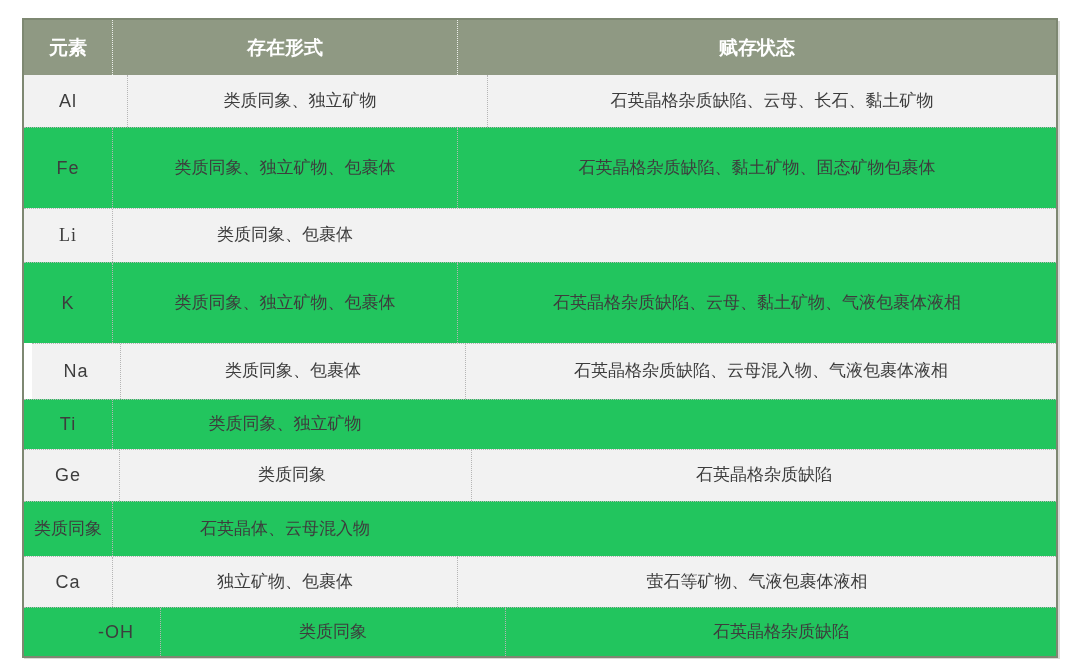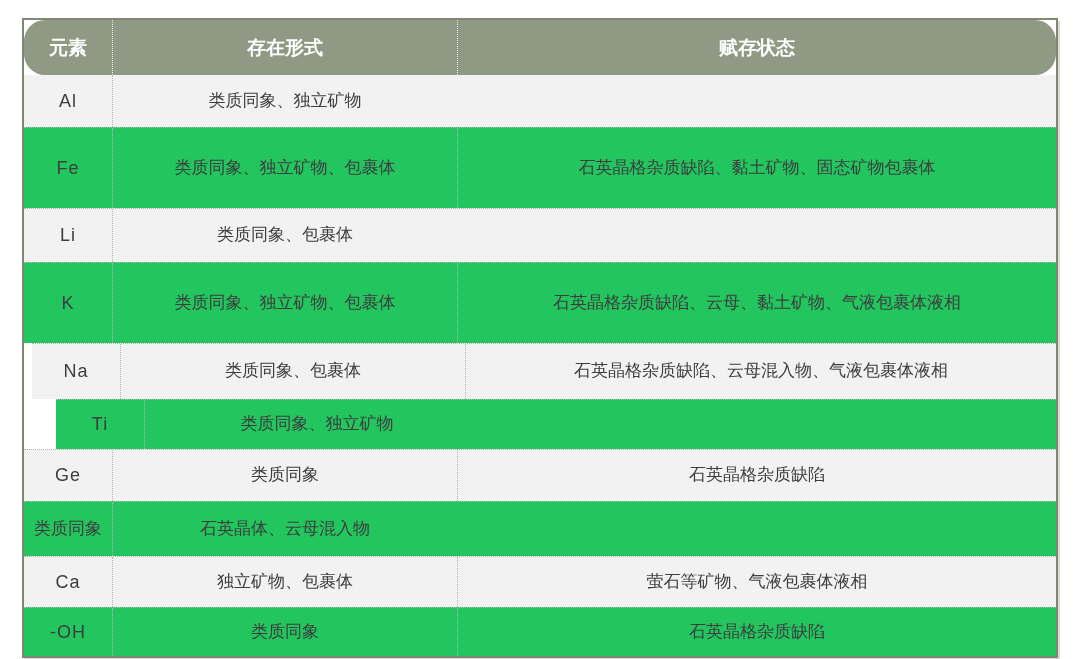--- a/index.html
+++ b/index.html
@@ -34,21 +34,20 @@
     padding: 4px 10px;
     box-sizing: border-box;
     line-height: 1.45;
   }
   .header-row {
     background: var(--header-bg, #8f9983);
     color: var(--header-text, #ffffff);
     font-weight: bold;
     font-size: 19px;
     min-height: 55px;
-    border-radius: 21px;
   }
   .header-row .cell + .cell {
     border-left: 1px dotted rgba(255, 255, 255, 0.85);
   }
   .body-row {
     font-size: 17px;
     color: var(--body-text, #3d3d3d);
     background: #22c55e;
   }
   .body-row.alt {
@@ -68,60 +67,61 @@
 </head>
 <body>
 
 <div class="table-wrap">
   <div class="row header-row">
     <div class="cell">元素</div>
     <div class="cell">存在形式</div>
     <div class="cell">赋存状态</div>
   </div>
   <div id="table-body">
-      <div class="row body-row alt" style="min-height: 52px;">
+      <div class="row body-row alt" style="min-height: 52px; gap: 15px;">
         <div class="cell element-cell">Al</div>
         <div class="cell">类质同象、独立矿物</div>
+        <div class="cell">石英晶格杂质缺陷、云母、长石、黏土矿物</div>
       </div>
       <div class="row body-row" style="min-height: 80px;">
         <div class="cell element-cell">Fe</div>
         <div class="cell">类质同象、独立矿物、包裹体</div>
         <div class="cell">石英晶格杂质缺陷、黏土矿物、固态矿物包裹体</div>
       </div>
-      <div class="row body-row alt" style="min-height: 53px;">
+      <div class="row body-row alt" style="min-height: 53px; font-family: Liberation Serif, serif;">
         <div class="cell element-cell">Li</div>
         <div class="cell">类质同象、包裹体</div>
       </div>
       <div class="row body-row" style="min-height: 80px;">
         <div class="cell element-cell">K</div>
         <div class="cell">类质同象、独立矿物、包裹体</div>
         <div class="cell">石英晶格杂质缺陷、云母、黏土矿物、气液包裹体液相</div>
       </div>
       <div class="row body-row alt" style="min-height: 55px; margin-left: 8px;">
         <div class="cell element-cell">Na</div>
         <div class="cell">类质同象、包裹体</div>
         <div class="cell">石英晶格杂质缺陷、云母混入物、气液包裹体液相</div>
       </div>
-      <div class="row body-row" style="min-height: 49px; margin-left: 32px;">
+      <div class="row body-row" style="min-height: 49px;">
         <div class="cell element-cell">Ti</div>
         <div class="cell">类质同象、独立矿物</div>
       </div>
-      <div class="row body-row alt" style="min-height: 51px;">
+      <div class="row body-row alt" style="min-height: 51px; gap: 7px;">
         <div class="cell element-cell">Ge</div>
         <div class="cell">类质同象</div>
         <div class="cell">石英晶格杂质缺陷</div>
       </div>
       <div class="row body-row" style="min-height: 54px;">
         <div class="cell">类质同象</div>
         <div class="cell">石英晶体、云母混入物</div>
       </div>
       <div class="row body-row alt" style="min-height: 50px;">
         <div class="cell element-cell">Ca</div>
         <div class="cell">独立矿物、包裹体</div>
         <div class="cell">萤石等矿物、气液包裹体液相</div>
       </div>
-      <div class="row body-row" style="min-height: 48px;">
+      <div class="row body-row" style="min-height: 48px; padding-left: 48px;">
         <div class="cell element-cell">-OH</div>
         <div class="cell">类质同象</div>
         <div class="cell">石英晶格杂质缺陷</div>
       </div>
     </div>
 </div>
 
 </body></html>

